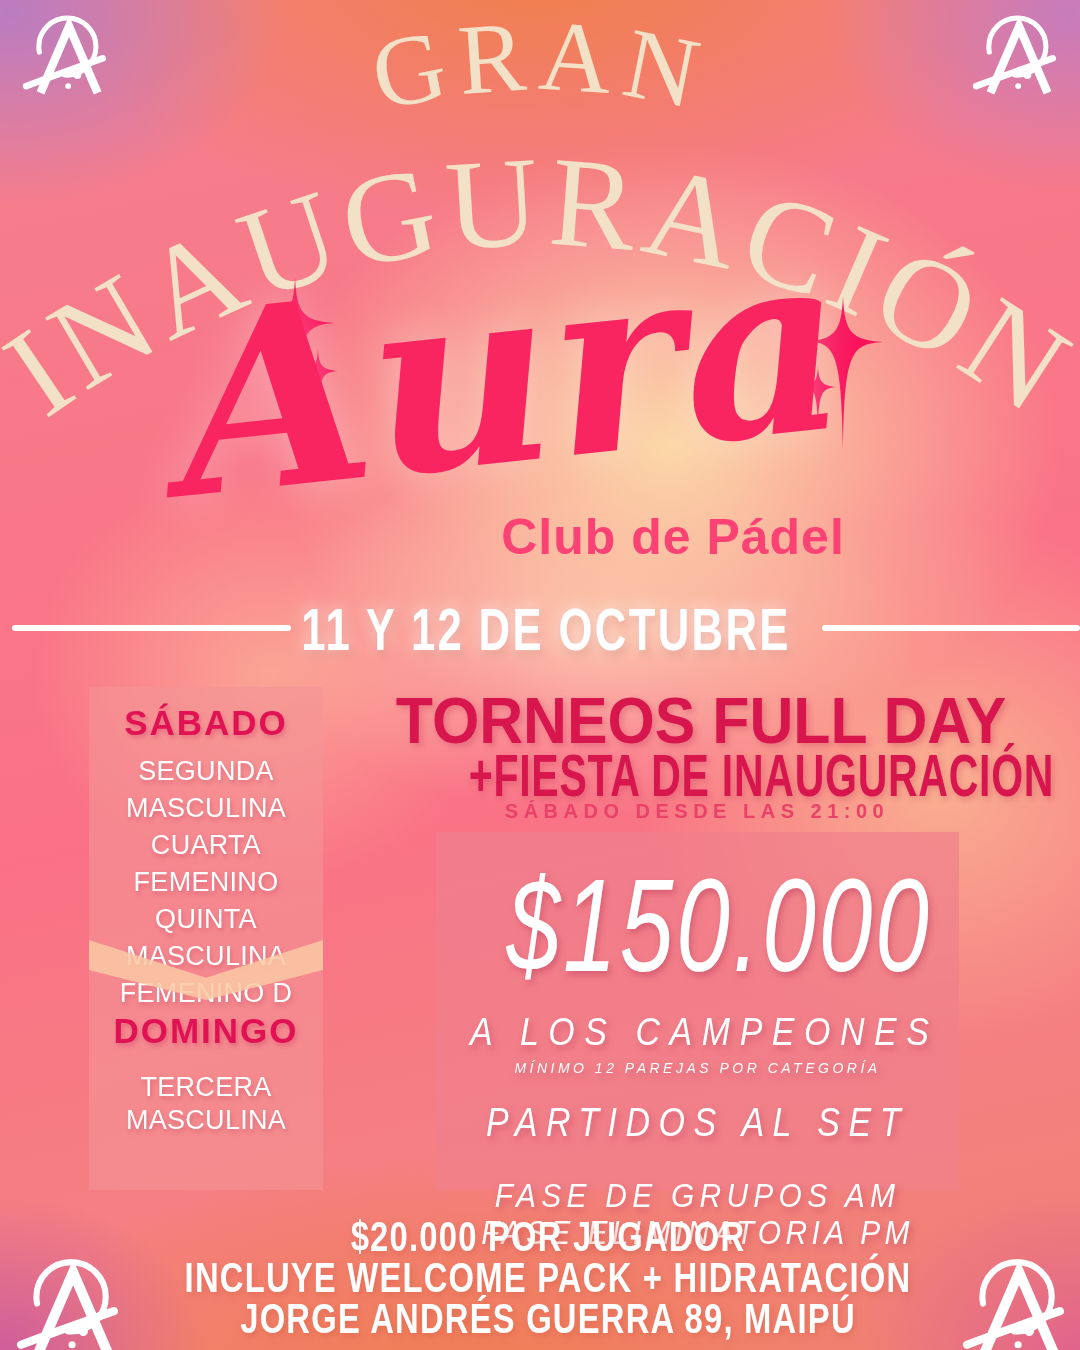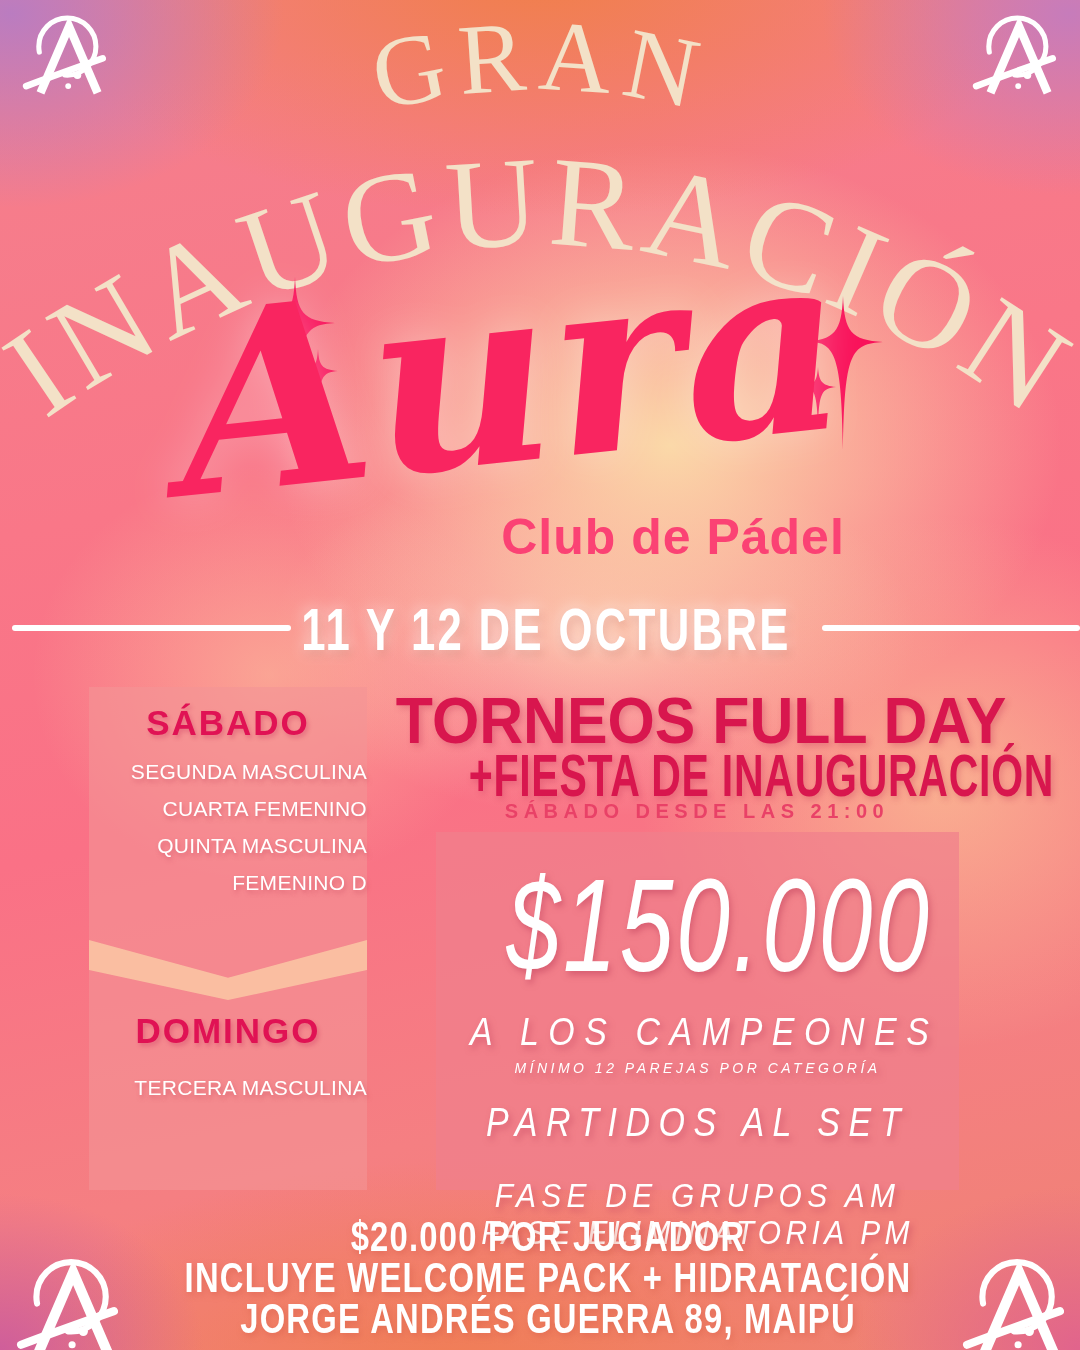--- a/index.html
+++ b/index.html
@@ -54,31 +54,31 @@
   .date-line.l{left:0;width:279px;}
   .date-line.r{right:0;width:258px;}
   .date-text{
     position:absolute;left:0;right:0;top:0;text-align:center;
     font-size:56px;font-weight:bold;color:#ffffff;letter-spacing:3px;
     transform:scale(0.78,1.07);transform-origin:50% 50%;
     text-shadow:0 0 18px rgba(255,255,255,.7), 3px 4px 9px rgba(205,100,80,.45);
     white-space:nowrap;
   }
   
-  .day-panel{position:absolute;left:89px;top:687px;width:278px;height:503px;
+  .day-panel{position:absolute;left:89px;top:687px;width:234px;height:503px;
     background:rgba(244,148,150,.6);}
   .day-title{
     position:absolute;left:0;right:0;text-align:center;
     font-weight:bold;font-size:35px;letter-spacing:2px;color:#e01254;
     text-shadow:2px 3px 4px rgba(190,25,80,.28);
   }
   .sat-title{top:16px;}
   .sun-title{top:324px;}
-  .day-list{position:absolute;left:0;right:0;text-align:right;color:#ffffff;
-    font-size:21px;letter-spacing:.3px;
+  .day-list{position:absolute;left:0;right:0;text-align:center;color:#ffffff;
+    font-size:27px;letter-spacing:.3px;
     text-shadow:1.5px 2.5px 4px rgba(205,80,100,.55);}
   .sat-list{top:66px;line-height:37px;}
   .sun-list{top:384px;line-height:33px;}
   .chevron{
     position:absolute;left:0;right:0;top:253px;height:60px;
     background:rgba(250,200,165,.85);
     -webkit-clip-path:polygon(0 0,50% 63%,100% 0,100% 50%,50% 100%,0 50%);
     clip-path:polygon(0 0,50% 63%,100% 0,100% 50%,50% 100%,0 50%);
   }
   

